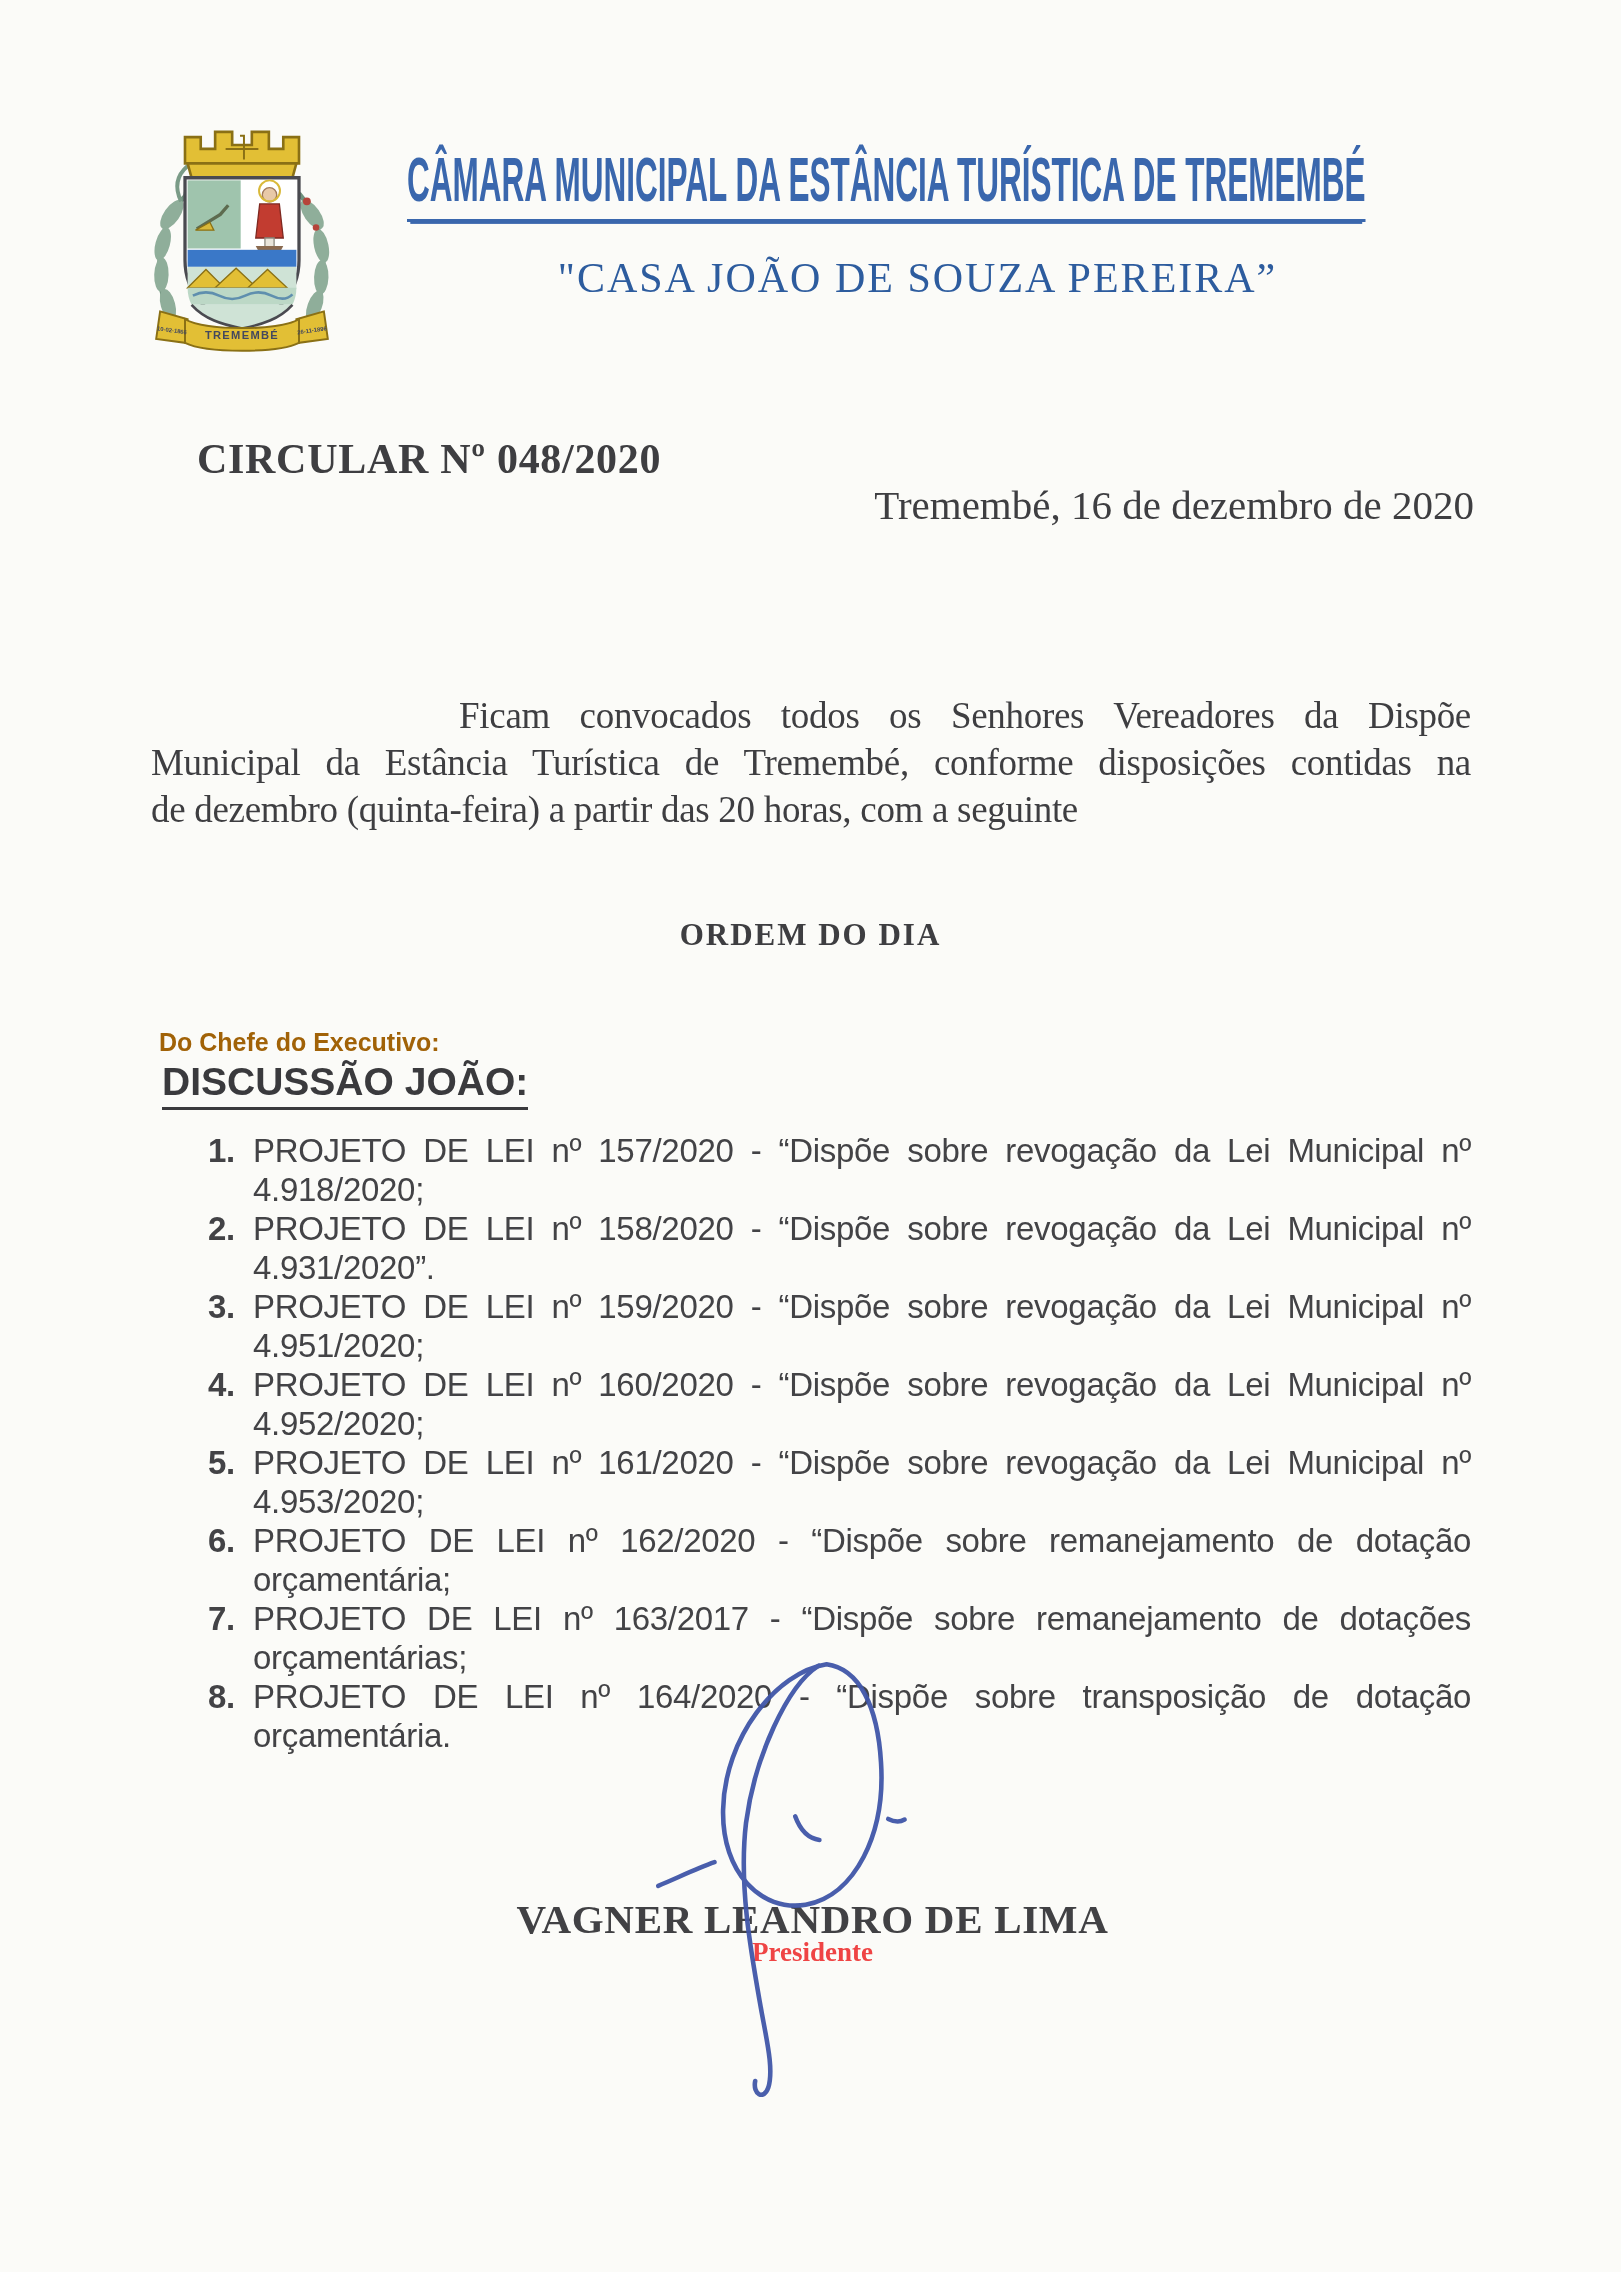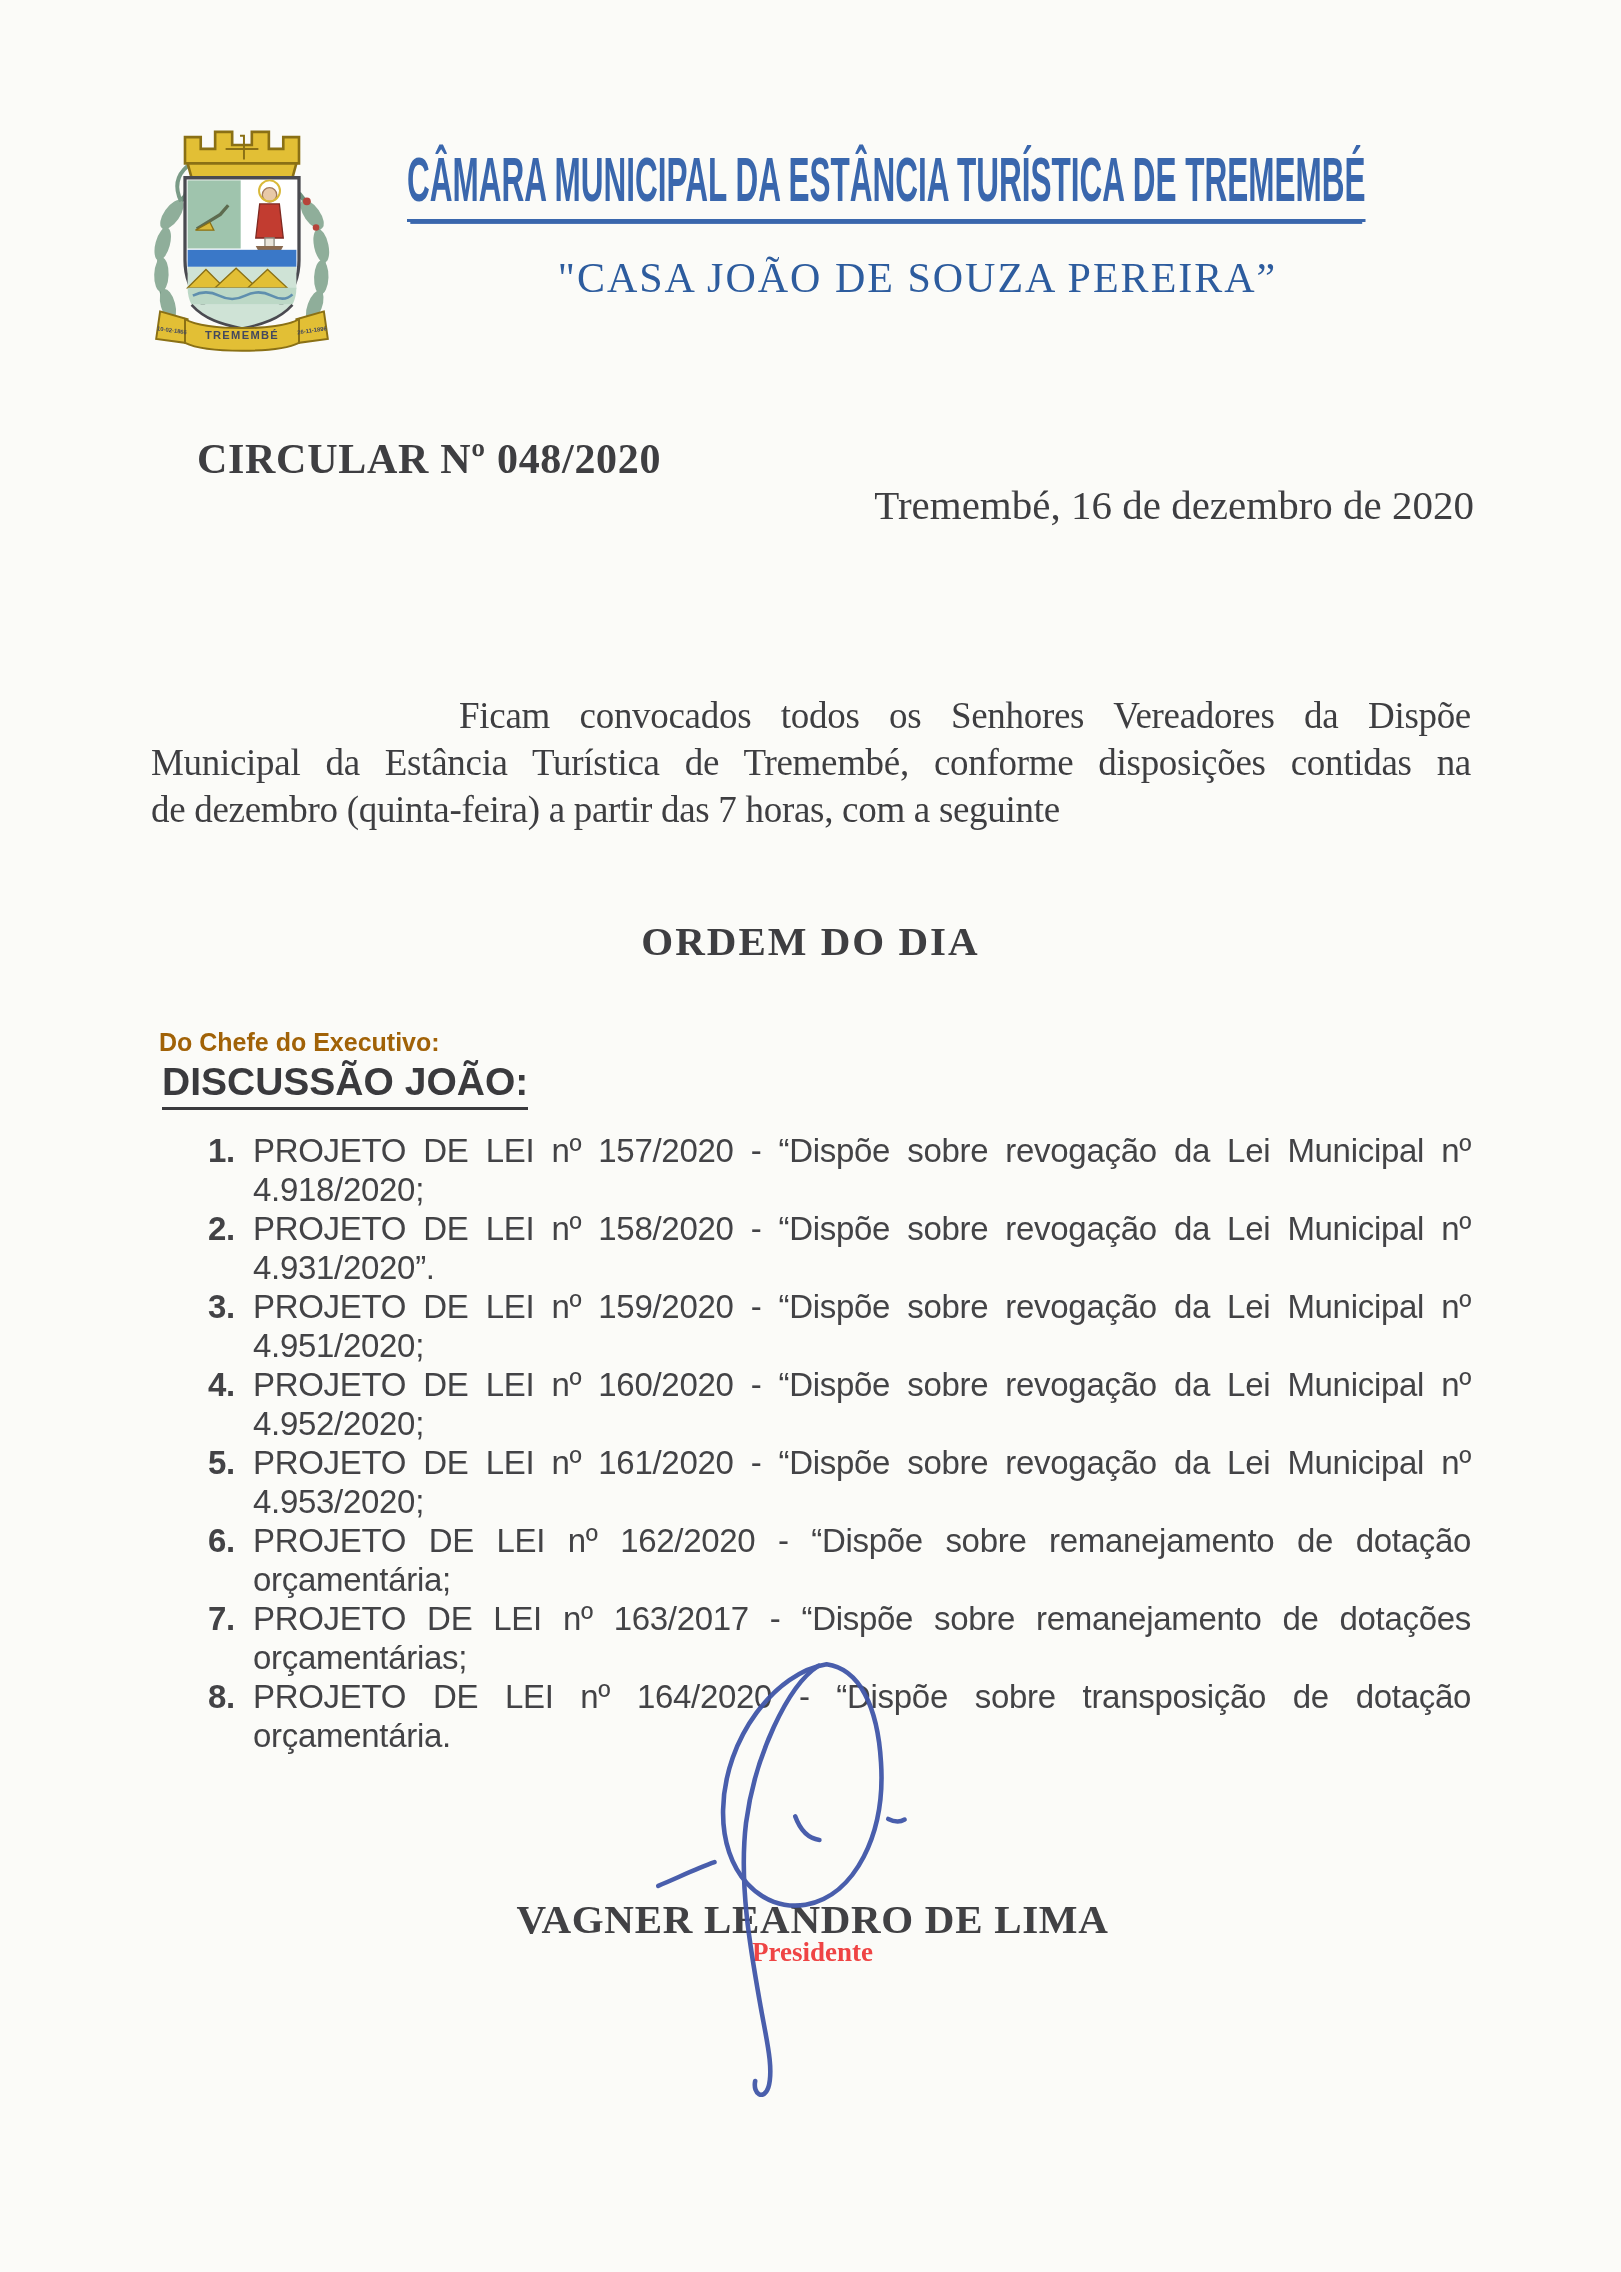--- a/index.html
+++ b/index.html
@@ -57,21 +57,21 @@
   .body-par{
     position:absolute; left:151px; top:692px; width:1320px;
     font-size:37px; line-height:47px; letter-spacing:-0.3px;
   }
   .body-line{ text-align:justify; text-align-last:justify; height:47px; overflow:hidden; }
   .body-line.first{ padding-left:308px; width:1012px; }
   .body-line.last{ text-align:left; text-align-last:left; }
   
   .ordem{
     position:absolute; left:0; top:917px; width:1621px;
-    text-align:center; font-weight:bold; font-size:41px; letter-spacing:2px;
+    text-align:center; font-weight:bold; font-size:31px; letter-spacing:2px;
   }
   .chefe{
     position:absolute; left:159px; top:1028px;
     font-family:"Liberation Sans", sans-serif;
     font-weight:bold; font-size:25px; color:#a16207;
   }
   .discussao{
     position:absolute; left:162px; top:1060px;
     font-family:"Liberation Sans", sans-serif;
     font-weight:bold; font-size:39px; color:#3a3a3d;
@@ -184,21 +184,21 @@
 
   <div class="building-name">"CASA JOÃO DE SOUZA PEREIRA”</div>
 
   <div class="doc-ref">CIRCULAR Nº 048/2020</div>
 
   <div class="dateline">Tremembé, 16 de dezembro de 2020</div>
 
   <div class="body-par">
     <div class="body-line first">Ficam convocados todos os Senhores Vereadores da Dispõe</div>
     <div class="body-line">Municipal da Estância Turística de Tremembé, conforme disposições contidas na</div>
-    <div class="body-line last">de dezembro (quinta-feira) a partir das 7 horas, com a seguinte</div>
+    <div class="body-line last">de dezembro (quinta-feira) a partir das 20 horas, com a seguinte</div>
   </div>
 
   <div class="ordem">ORDEM DO DIA</div>
 
   <div class="chefe">Do Chefe do Executivo:</div>
 
   <div class="discussao">DISCUSSÃO JOÃO:</div>
 
   <div class="agenda">
 

